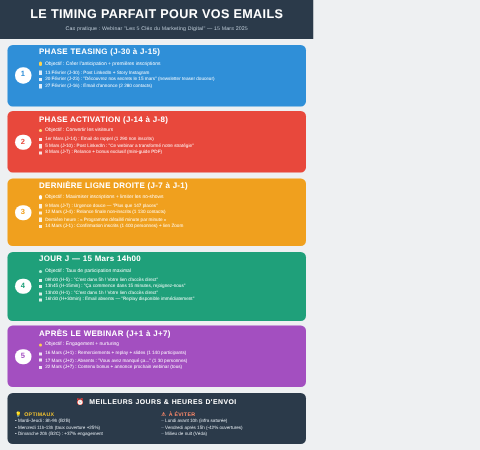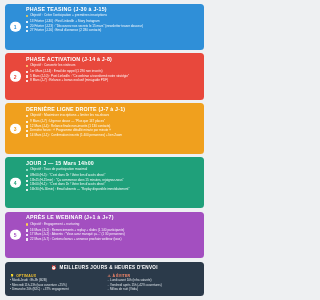--- a/index.html
+++ b/index.html
@@ -146,20 +146,24 @@
     line-height: 1.2;
     white-space: nowrap;
   }
   .bullet-dash { color: #9fb0bf; }
 </style>
 </head>
 <body style="background: rgb(238, 240, 242);">
 
 <div id="page">
 
+  <div class="header" style="background: rgb(43, 58, 74);">
+    <h1>LE TIMING PARFAIT POUR VOS EMAILS</h1>
+    <div class="sub">Cas pratique : Webinar "Les 5 Clés du Marketing Digital" — 15 Mars 2025</div>
+  </div>
 
   <div class="body">
 
     <div class="card" id="c0" style="background: rgb(47, 143, 216);">
       <div class="badge" style="color: rgb(47, 143, 216);">
         <span>1</span>
       </div>
       <div class="card-title">PHASE TEASING (J-30 à J-15)</div>
       <div class="objective">
         <span class="obj-dot" style="background: rgb(255, 211, 77);"></span>

